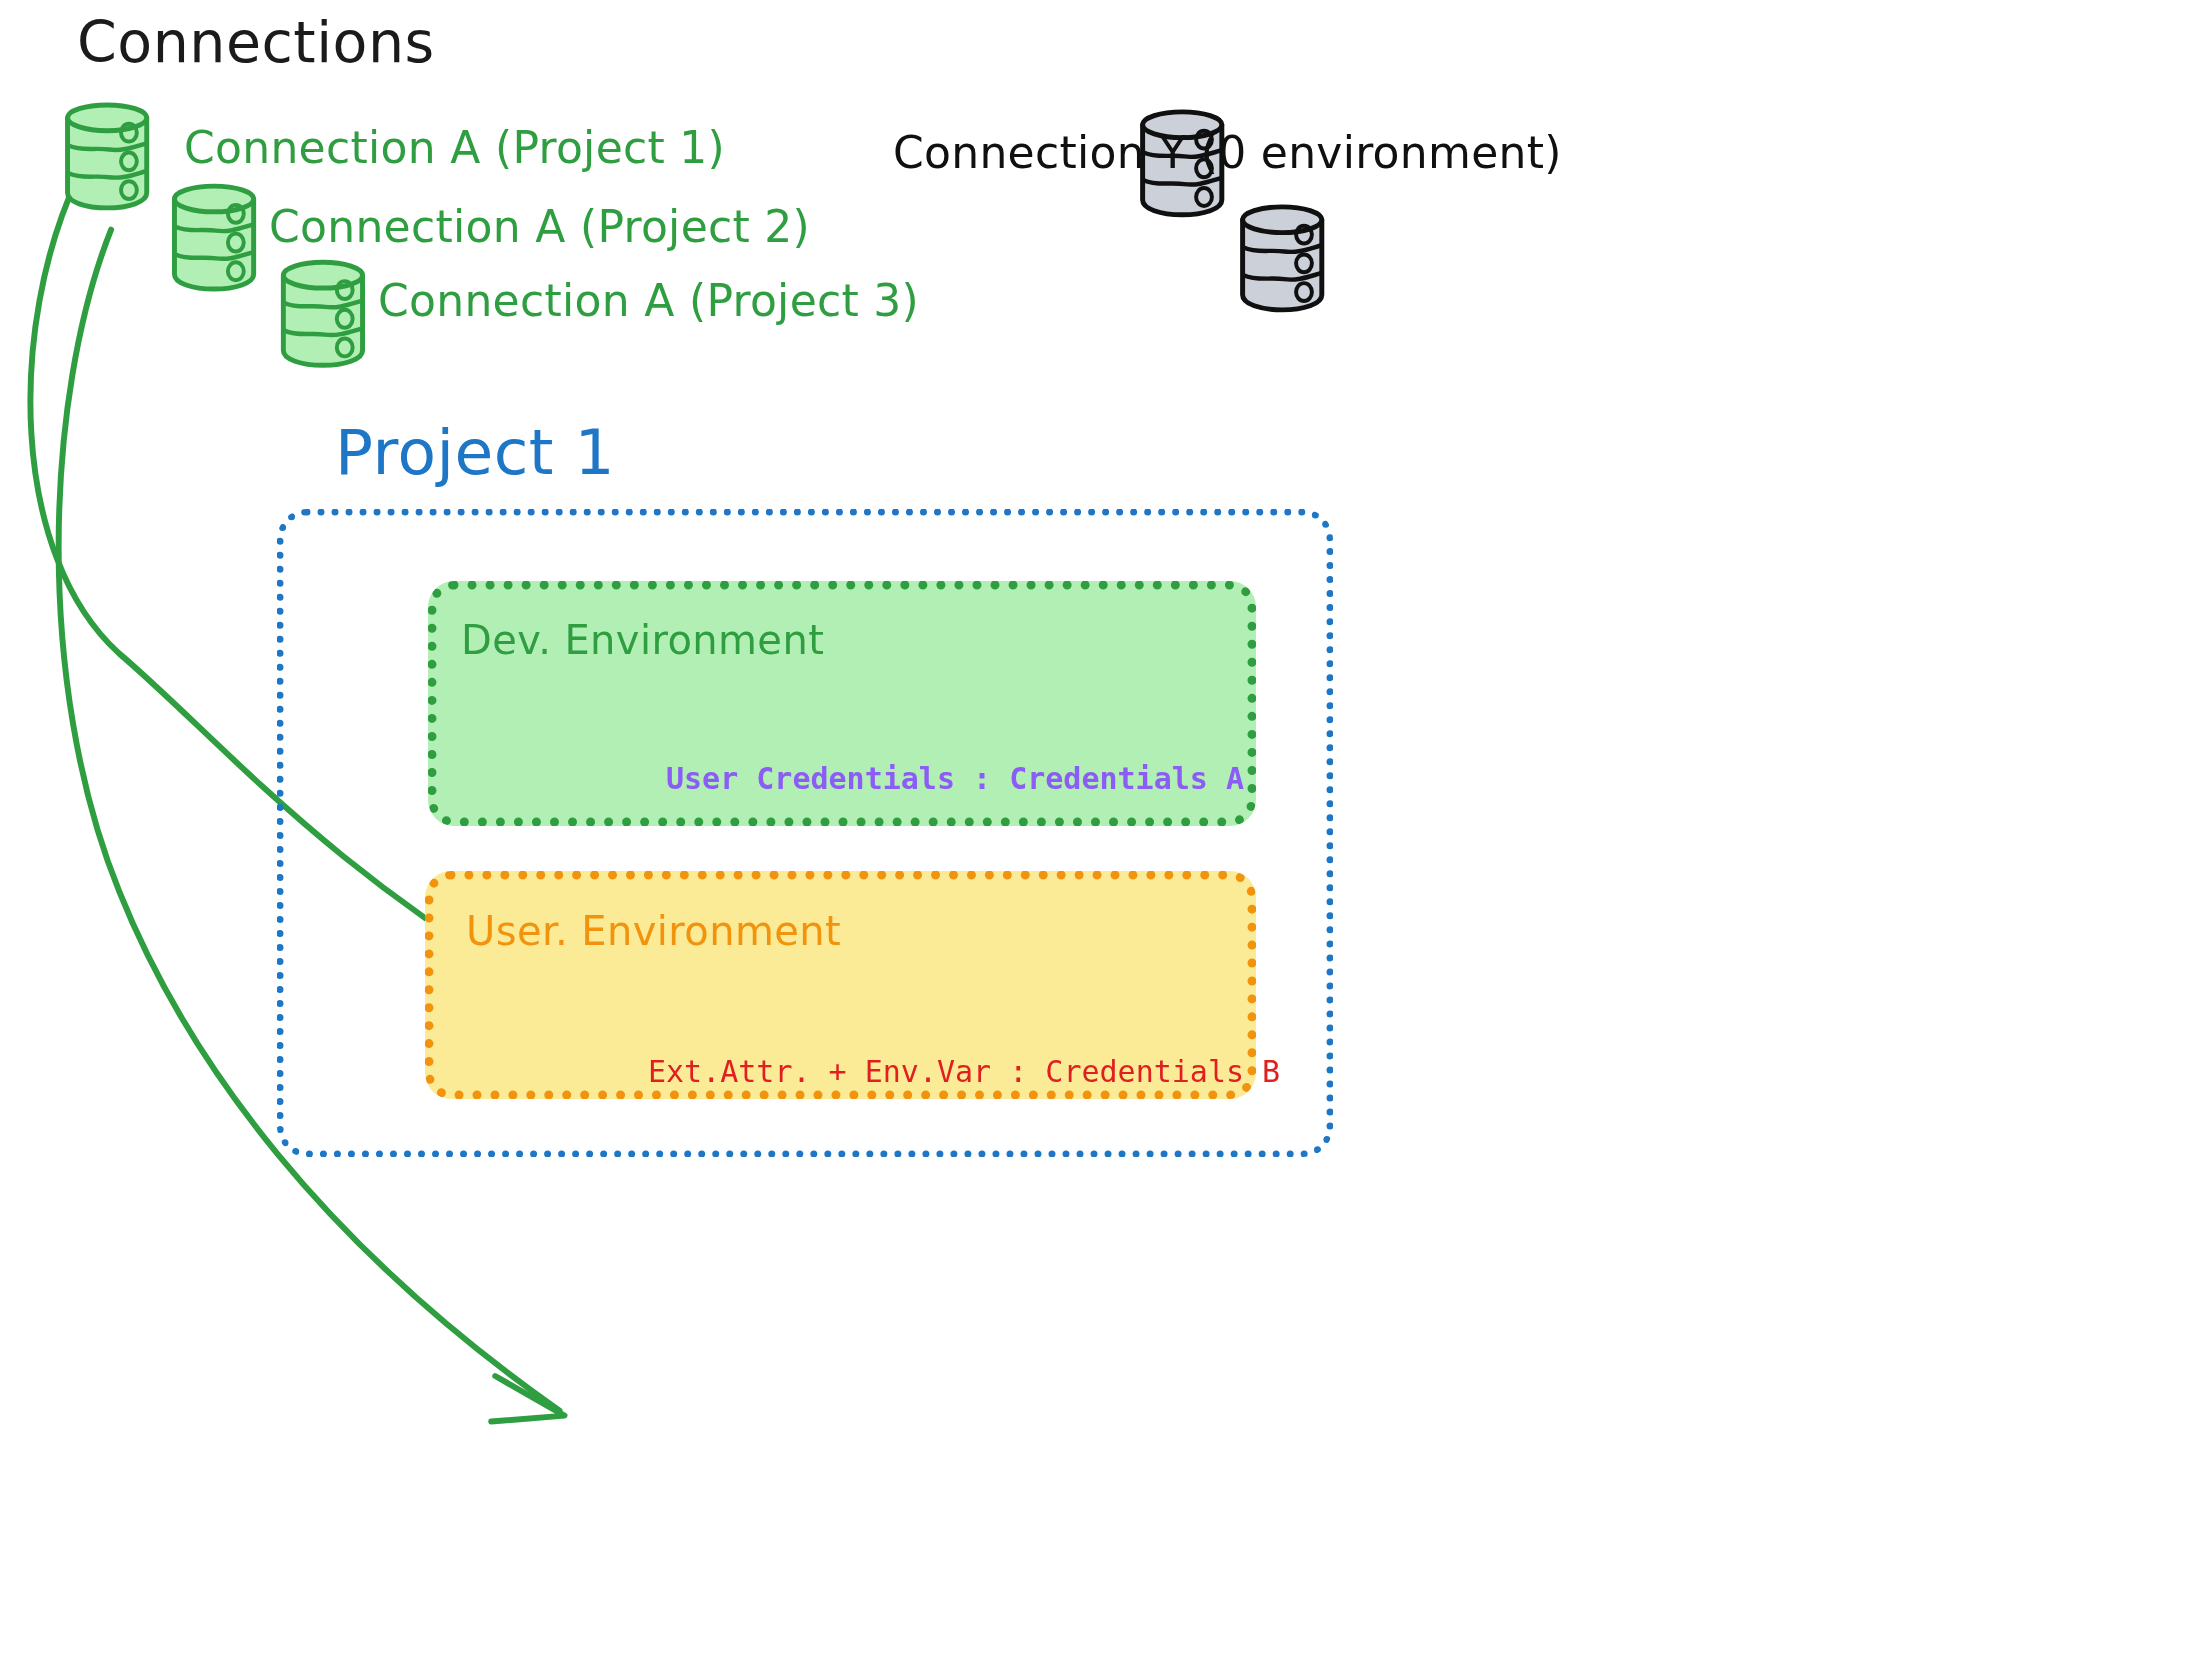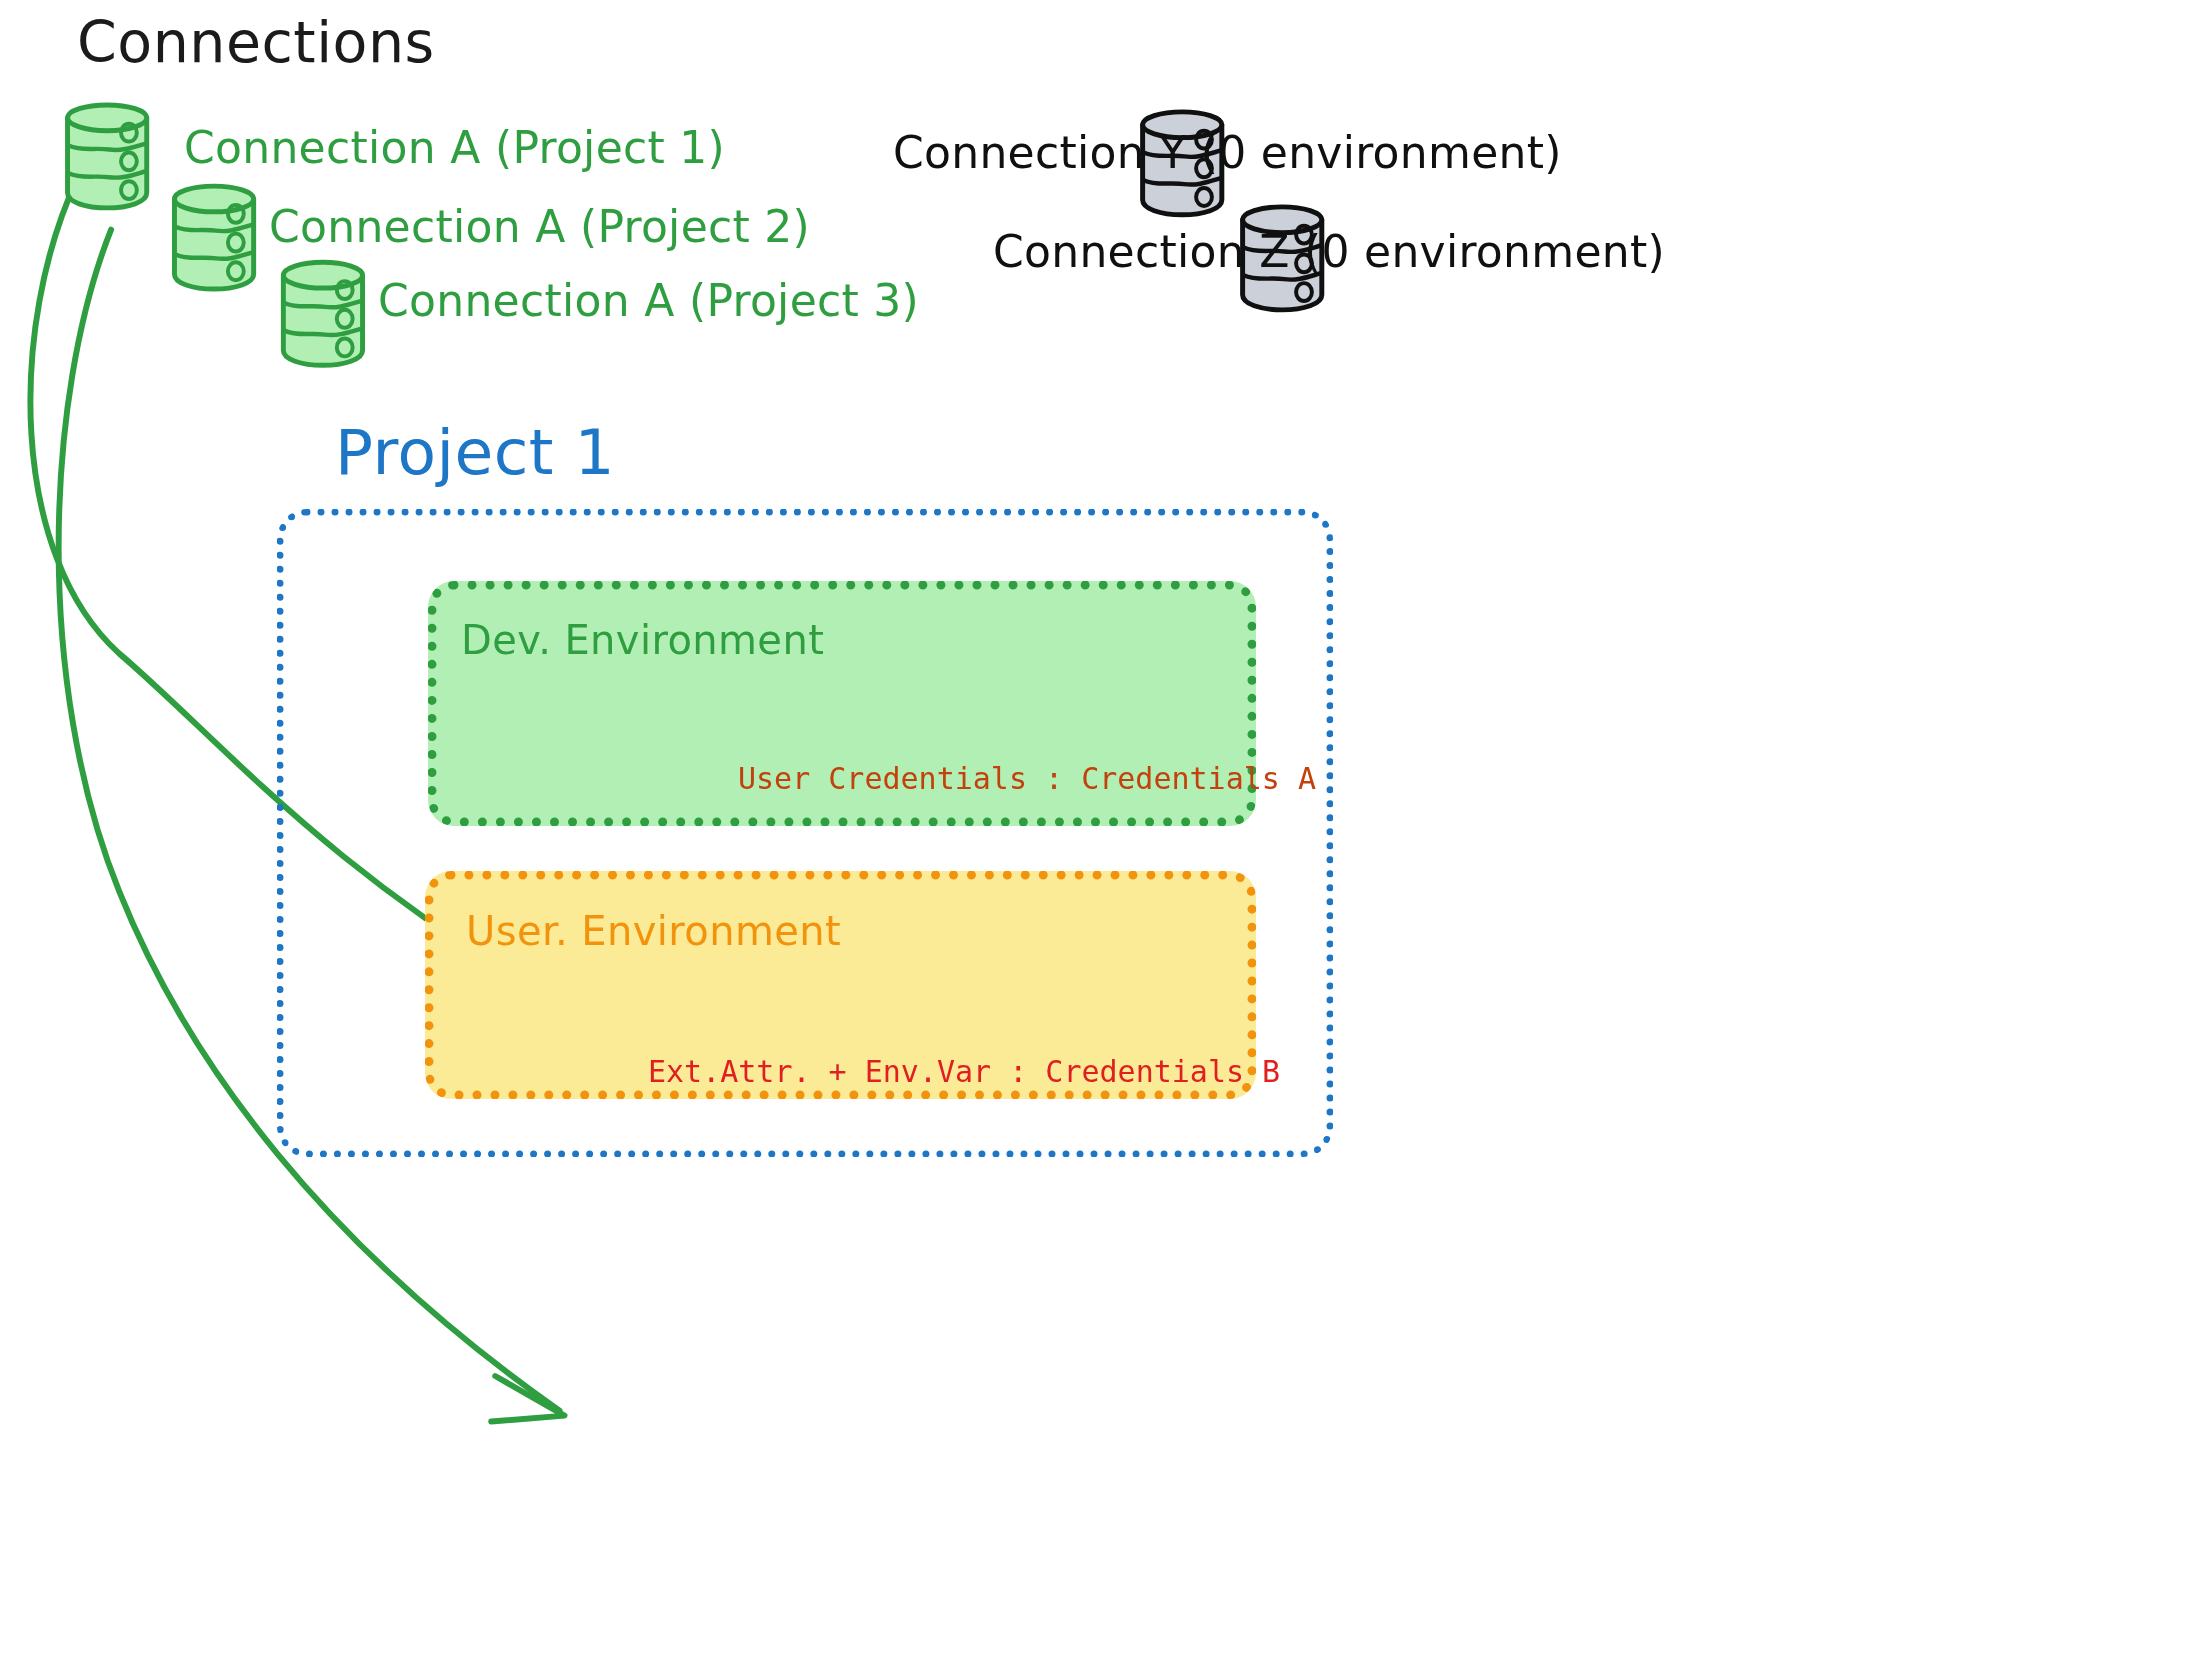--- a/index.html
+++ b/index.html
@@ -130,23 +130,24 @@
 
   
   .mono-line {
     position: absolute;
     font-family: "DejaVu Sans Mono", monospace;
     font-size: 30px;
     letter-spacing: 0px;
     white-space: pre;
   }
   .dev-cred {
-    left: 738px;
+    left: 666px;
     top: 761px;
-    color: #c2410c;
+    color: #8b5cf6;
+    font-weight: bold;
   }
   .prod-line1 {
     left: 648px;
     top: 1018px;
     color: #e02020;
   }
   .prod-line2 {
     left: 648px;
     top: 1054px;
     color: #e02020;
@@ -201,21 +202,20 @@
     <use href="#db-gray" x="1253" y="206"></use>
   </svg>
 
   <div class="txt heading-connections">Connections</div>
 
   <div class="txt conn-label-green conn-a1">Connection A (Project 1)</div>
   <div class="txt conn-label-green conn-a2">Connection A (Project 2)</div>
   <div class="txt conn-label-green conn-a3">Connection A (Project 3)</div>
 
   <div class="txt conn-label-gray conn-y">Connection Y (0 environment)</div>
-  <div class="txt conn-label-gray conn-z">Connection Z (0 environment)</div>
 
   <div class="txt project-title">Project 1</div>
 
   <div class="dotted-box project-box"></div>
 
   <div class="env-box dev-box"></div>
   <div class="env-heading dev-heading">Dev. Environment</div>
   <div class="mono-line dev-cred">User Credentials : Credentials A</div>
 
   <div class="env-box prod-box"></div>

